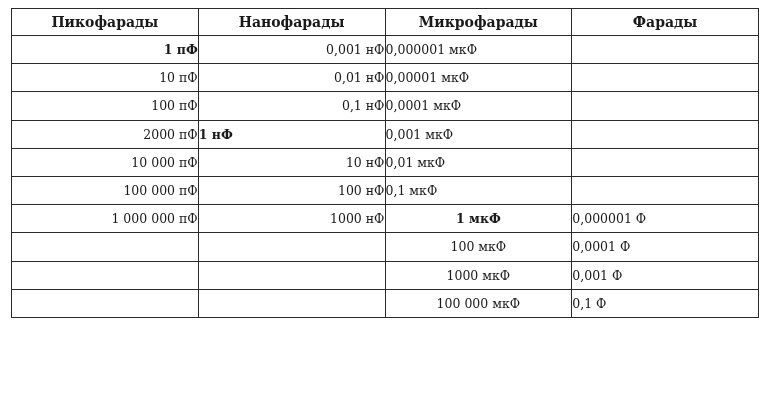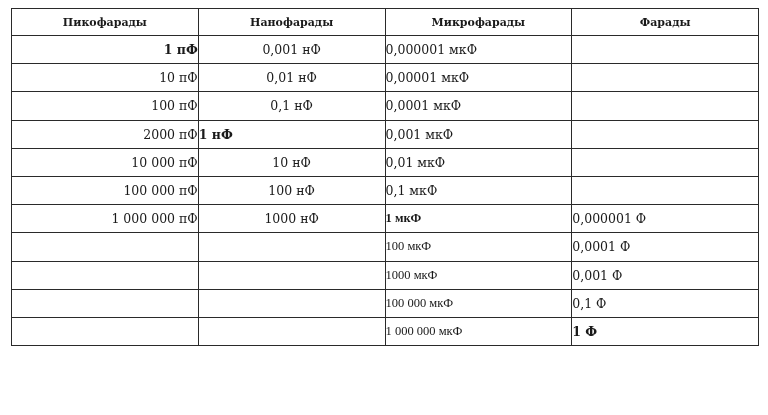--- a/index.html
+++ b/index.html
@@ -26,32 +26,32 @@
     table.conv th, table.conv td {
       border: 1.5px solid #2a2a2a;
       padding: 0;
       font-size: 12.5px;
       white-space: nowrap;
       overflow: hidden;
     }
     table.conv th {
       height: 26px;
       font-weight: bold;
-      font-size: 11px;
+      font-size: 14px;
       text-align: center;
       vertical-align: middle;
     }
     table.conv td {
       height: 27.2px;
       vertical-align: middle;
     }
     td.c-pf { text-align: right; padding-right: 52px; }
-    td.c-nf { text-align: center; padding-left: 75px; }
+    td.c-nf { text-align: right; padding-left: 75px; }
     td.c-mf-top { text-align: left; padding-left: 56px; }
-    td.c-mf-bot { text-align: left; padding-right: 55px; font-family: Liberation Serif, serif; }
+    td.c-mf-bot { text-align: center; padding-right: 55px; }
     td.c-f { text-align: left; padding-left: 63px; }
     td.c-nf-bold { text-align: left; padding-left: 89px; }
     td.c-pf-bold { text-align: right; padding-right: 52px; }
     .bold { font-weight: bold; }
   </style>
 </head>
 <body>
 
 <table class="conv">
   <thead>
@@ -116,20 +116,14 @@
       <td class="c-nf"></td>
       <td class="c-mf-bot">1000 мкФ</td>
       <td class="c-f">0,001 Ф</td>
     </tr>
     <tr>
       <td class="c-pf"></td>
       <td class="c-nf"></td>
       <td class="c-mf-bot">100 000 мкФ</td>
       <td class="c-f">0,1 Ф</td>
     </tr>
-    <tr>
-      <td class="c-pf"></td>
-      <td class="c-nf"></td>
-      <td class="c-mf-bot">1 000 000 мкФ</td>
-      <td class="c-f bold">1 Ф</td>
-    </tr>
   </tbody>
 </table>
 
 </body></html>

